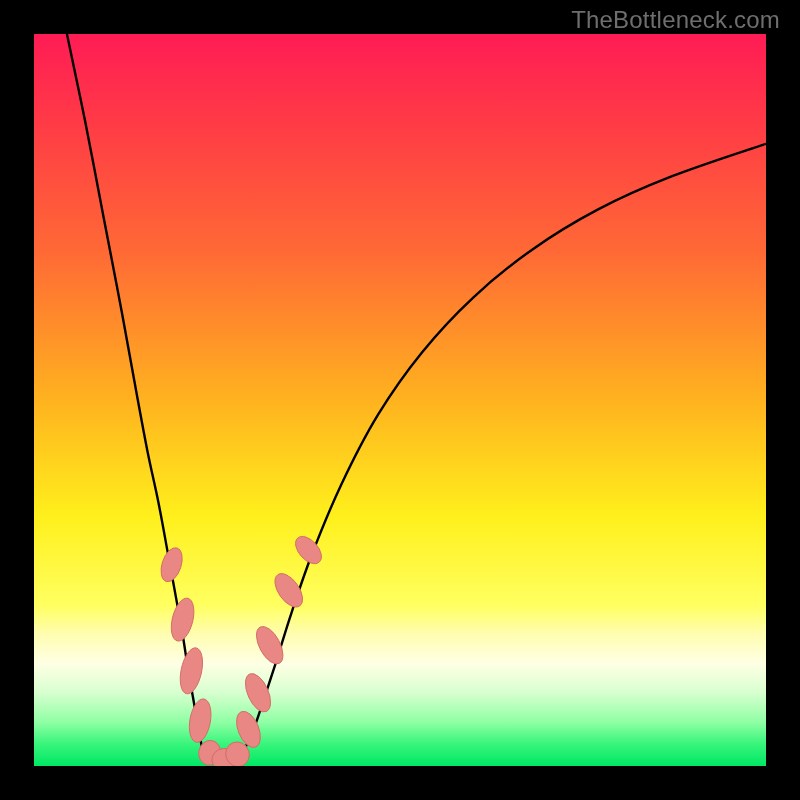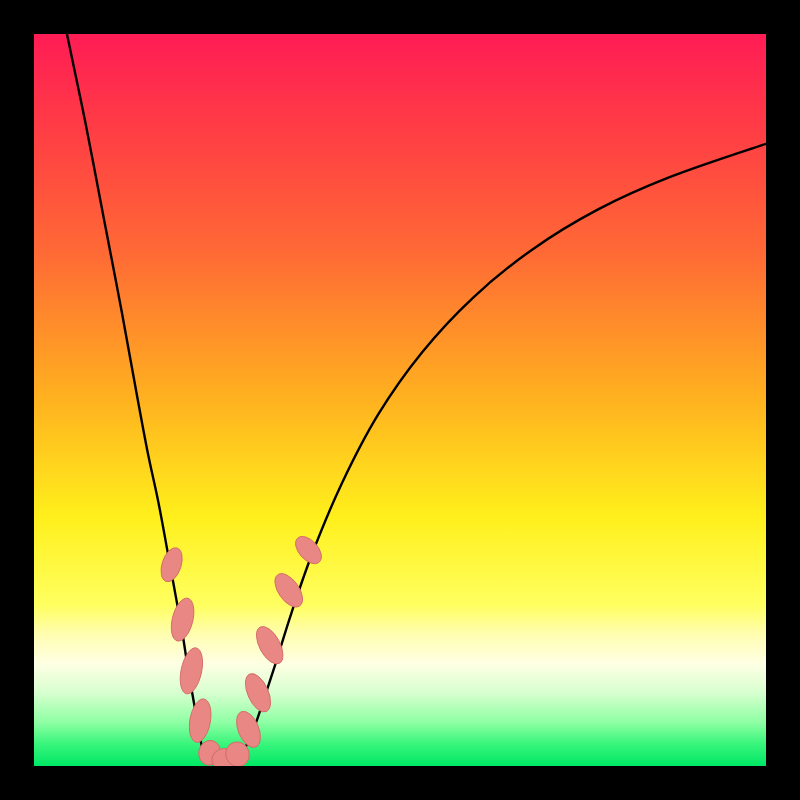--- a/index.html
+++ b/index.html
@@ -93,13 +93,14 @@
           <ellipse cx="27.8" cy="98.4" rx="1.6" ry="1.7" fill="#e88783" stroke="#d46c68" vector-effect="non-scaling-stroke" transform="rotate(-20 27.8 98.4)" style="stroke-width: 1px;"></ellipse>
           <ellipse cx="29.3" cy="95" rx="1.4" ry="2.6" fill="#e88783" stroke="#d46c68" vector-effect="non-scaling-stroke" transform="rotate(-22 29.3 95)" style="stroke-width: 1px;"></ellipse>
           <ellipse cx="30.6" cy="90" rx="1.4" ry="2.8" fill="#e88783" stroke="#d46c68" vector-effect="non-scaling-stroke" transform="rotate(-24 30.6 90)" style="stroke-width: 1px;"></ellipse>
           <ellipse cx="32.2" cy="83.5" rx="1.4" ry="2.8" fill="#e88783" stroke="#d46c68" vector-effect="non-scaling-stroke" transform="rotate(-28 32.2 83.5)" style="stroke-width: 1px;"></ellipse>
           <ellipse cx="34.8" cy="76" rx="1.4" ry="2.6" fill="#e88783" stroke="#d46c68" vector-effect="non-scaling-stroke" transform="rotate(-35 34.8 76)" style="stroke-width: 1px;"></ellipse>
           <ellipse cx="37.5" cy="70.5" rx="1.3" ry="2.2" fill="#e88783" stroke="#d46c68" vector-effect="non-scaling-stroke" transform="rotate(-42 37.5 70.5)" style="stroke-width: 1px;"></ellipse>
         </g>
     </svg>
   </div>
 
+  <div class="watermark">TheBottleneck.com</div>
 </div>
 
 </body></html>

